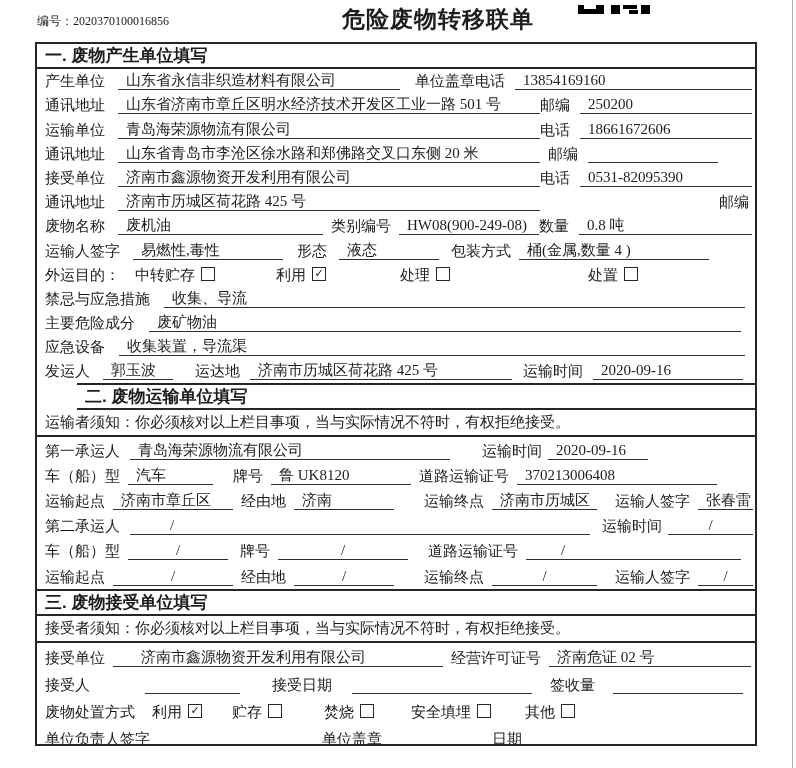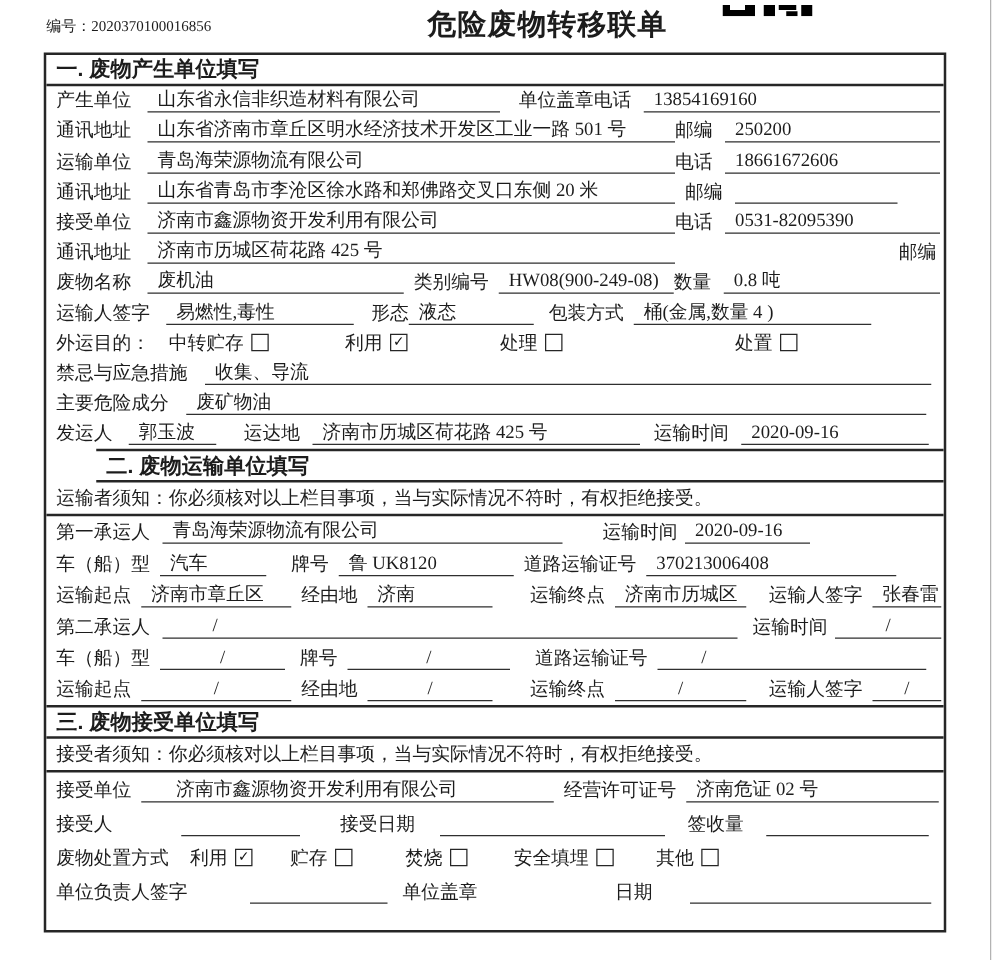--- a/index.html
+++ b/index.html
@@ -110,21 +110,21 @@
       <span class="lbl" style="margin-left:8px;">类别编号</span>
       <span class="fld" style="margin-left:8px;width:140px;">HW08(900-249-08)</span>
       <span class="lbl rt">数量</span>
       <span class="fld rfld">0.8 吨</span>
     </div>
 
     <div class="row h1">
       <span class="lbl">运输人签字</span>
       <span class="fld" style="margin-left:13px;width:150px;">易燃性,毒性</span>
       <span class="lbl" style="margin-left:14px;">形态</span>
-      <span class="fld" style="margin-left:0;width:100px;">液态</span>
+      <span class="fld" style="margin-left:12px;width:100px;">液态</span>
       <span class="lbl" style="margin-left:12px;">包装方式</span>
       <span class="fld" style="margin-left:8px;width:190px;">桶(金属,数量  4 )</span>
     </div>
 
     <div class="row h1">
       <span class="lbl">外运目的：</span>
       <span class="opt" style="margin-left:15px;">
         <span class="olbl">中转贮存</span>
         <span class="cb"></span>
       </span>
@@ -145,20 +145,24 @@
     <div class="row h1">
       <span class="lbl">禁忌与应急措施</span>
       <span class="fld grow" style="margin-left:14px;margin-right:8px;">收集、导流</span>
     </div>
 
     <div class="row h1">
       <span class="lbl">主要危险成分</span>
       <span class="fld grow" style="margin-left:14px;margin-right:12px;">废矿物油</span>
     </div>
 
+    <div class="row h1">
+      <span class="lbl">应急设备</span>
+      <span class="fld grow" style="margin-left:14px;margin-right:8px;">收集装置，导流渠</span>
+    </div>
 
     <div class="row h1">
       <span class="lbl">发运人</span>
       <span class="fld" style="margin-left:13px;width:70px;">郭玉波</span>
       <span class="lbl" style="margin-left:22px;">运达地</span>
       <span class="fld" style="margin-left:10px;width:262px;">济南市历城区荷花路 425 号</span>
       <span class="lbl rt" style="width:64px;">运输时间</span>
       <span class="fld rfld" style="flex:none;width:150px;margin-right:10px;">2020-09-16</span>
     </div>
 

